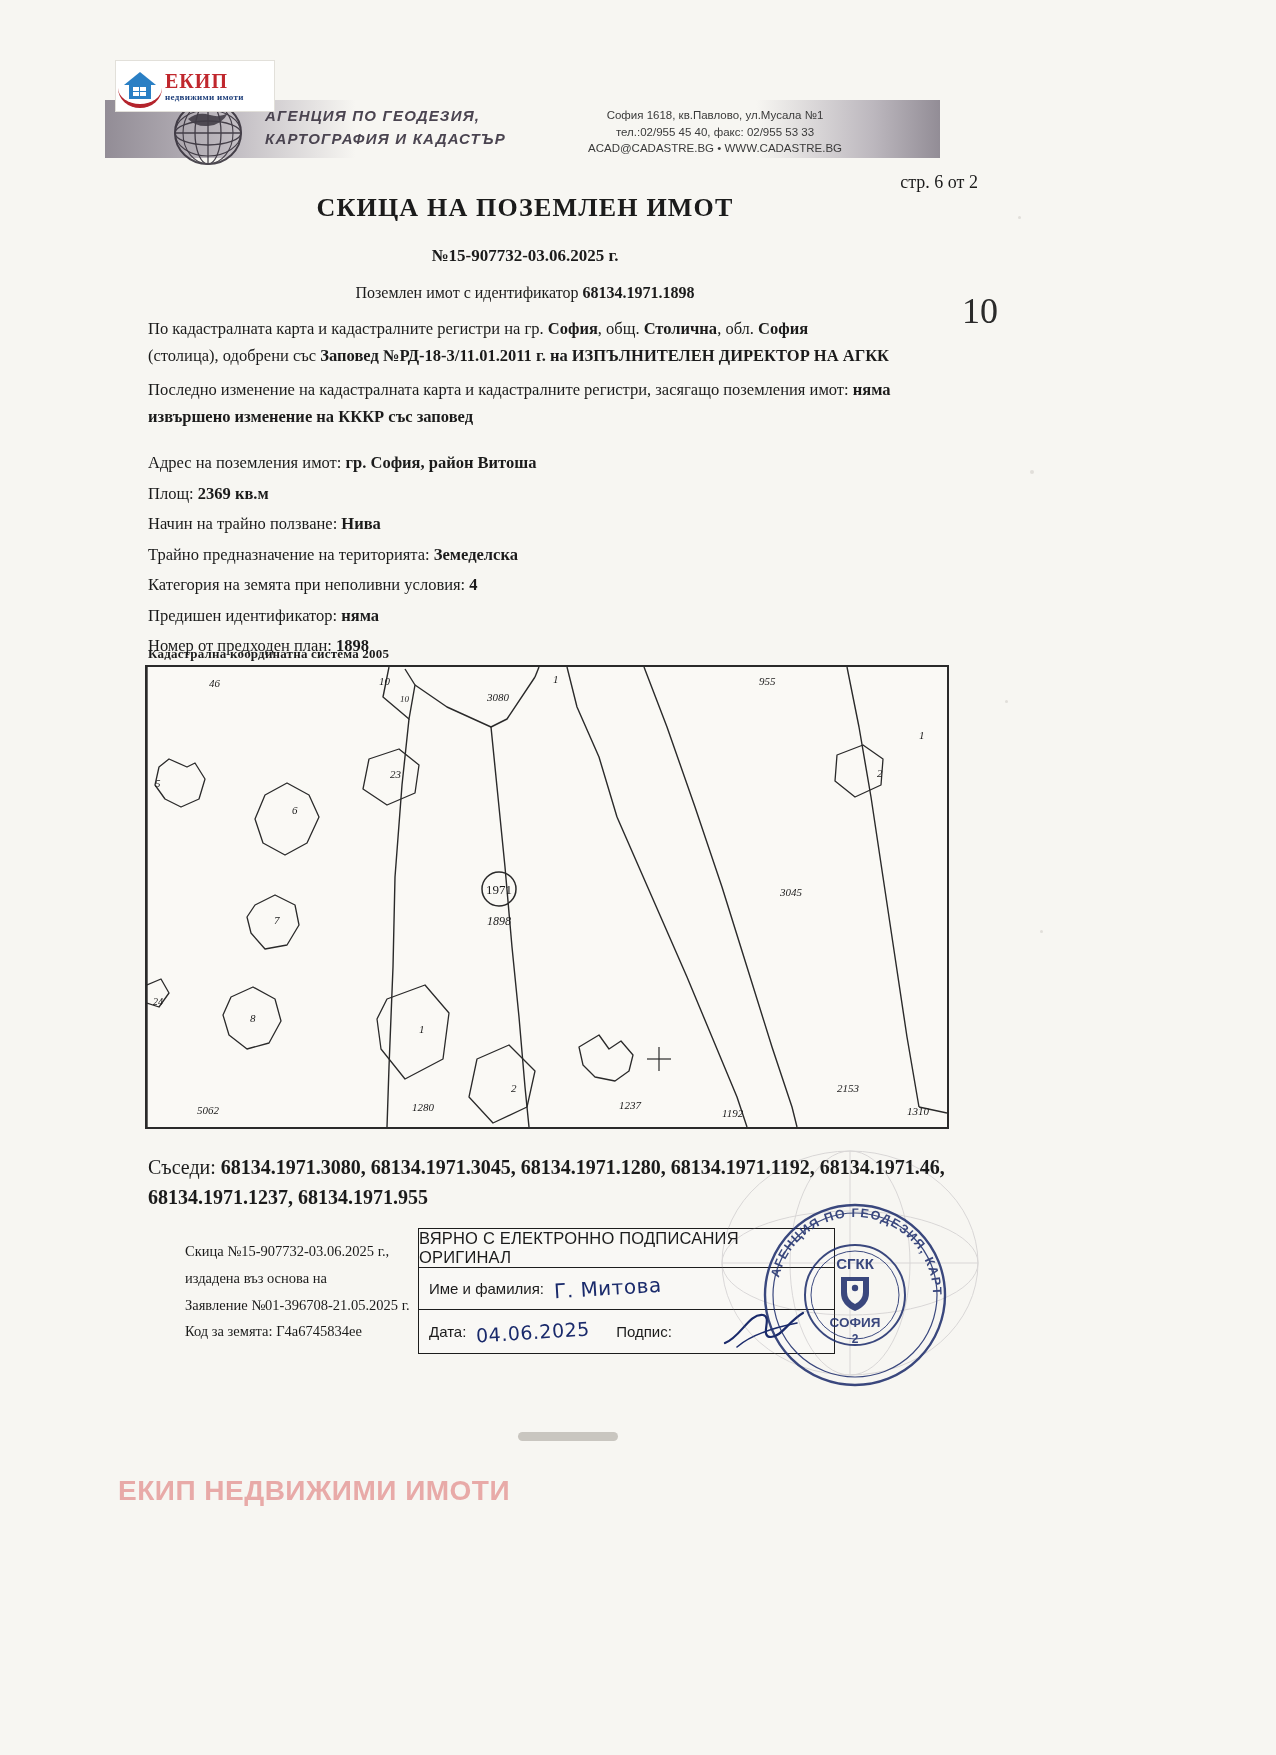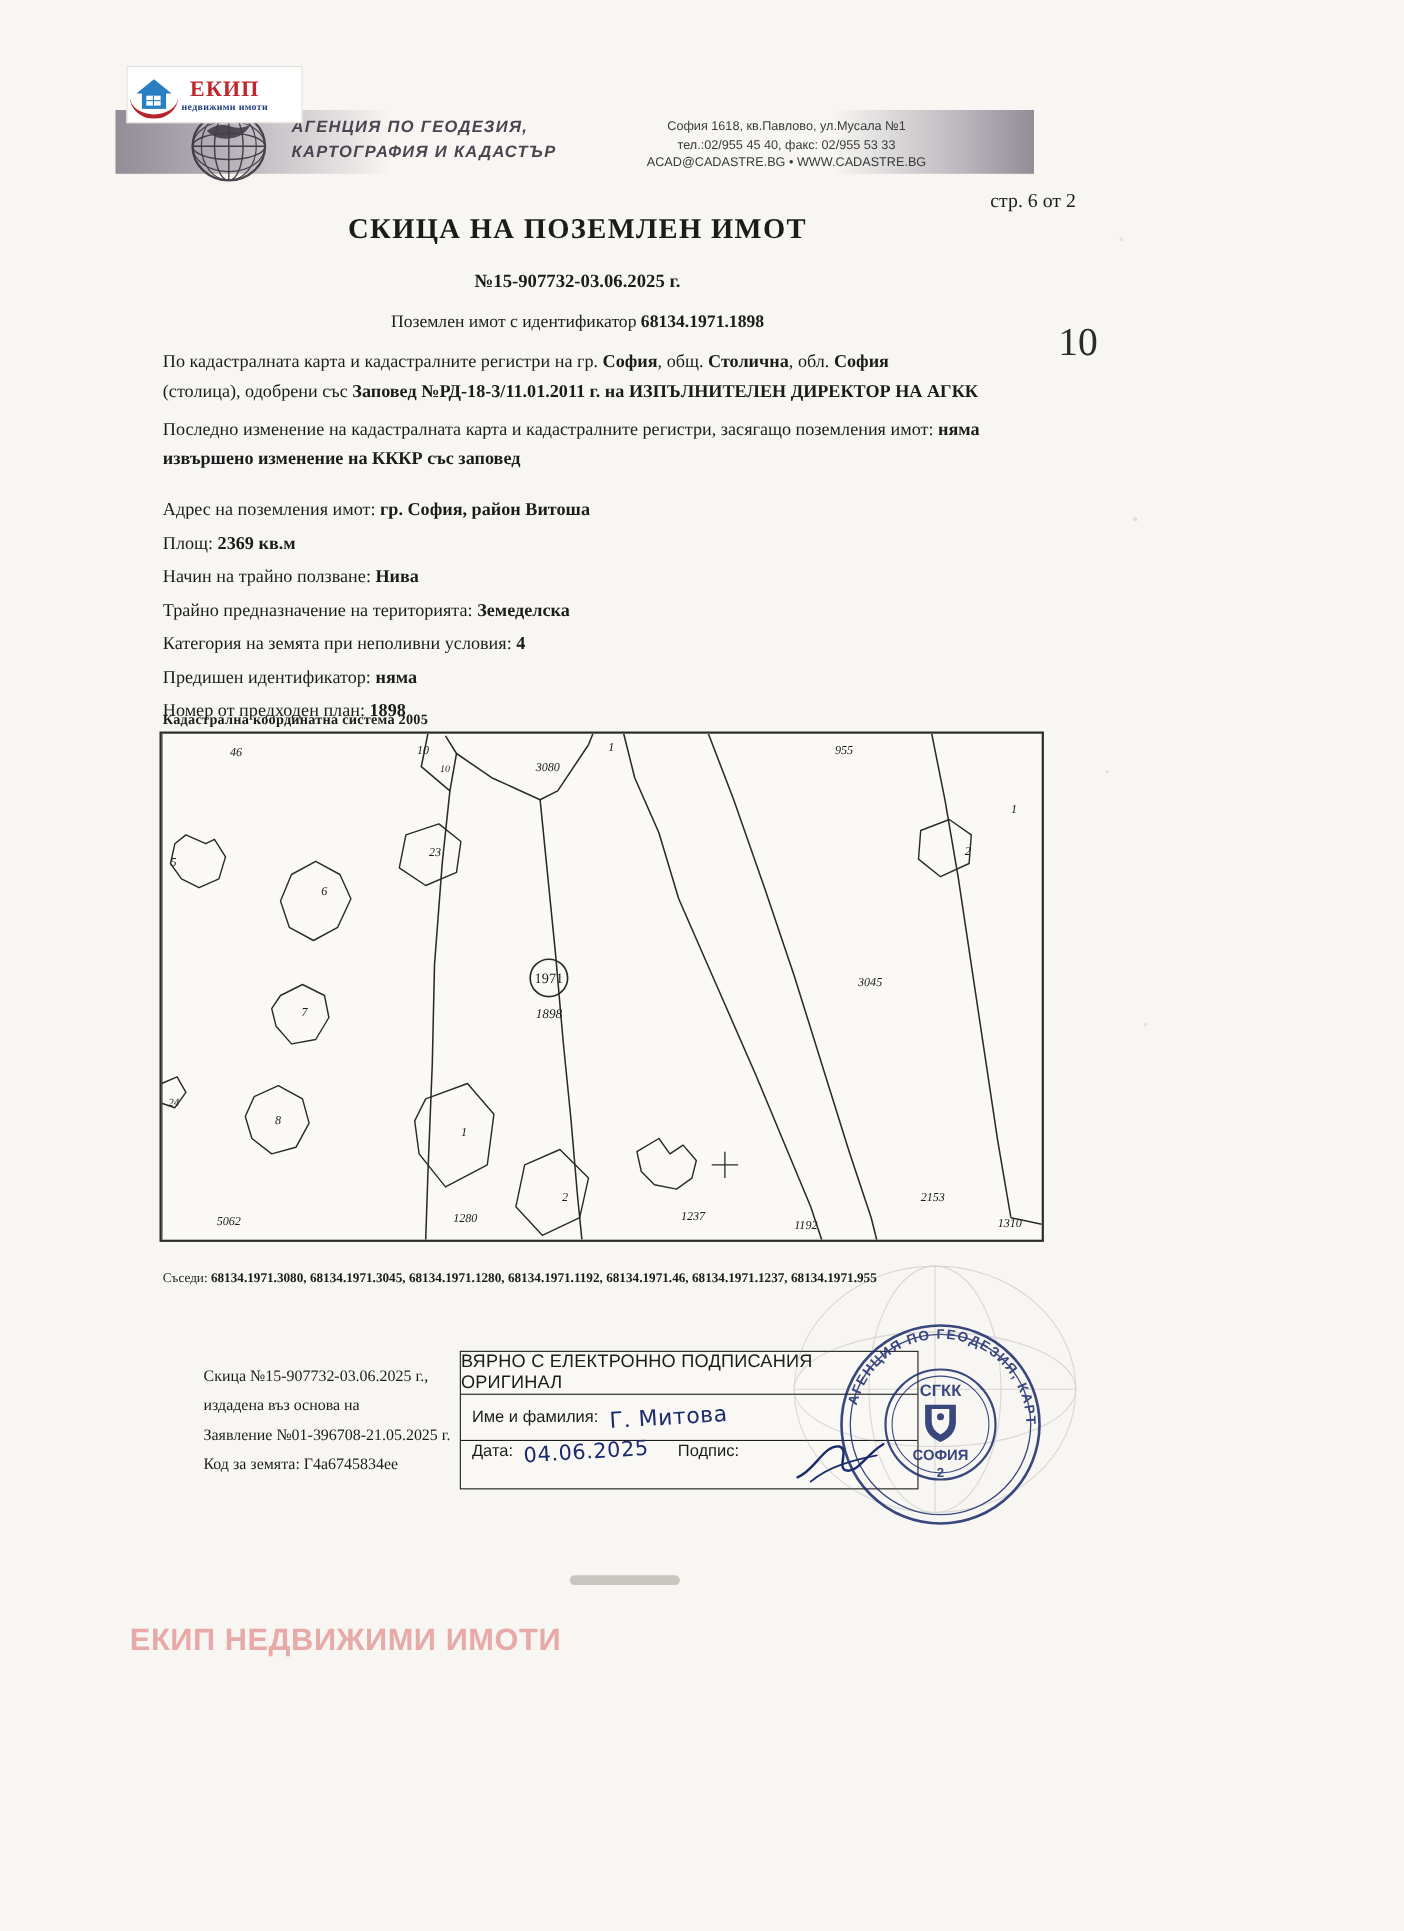--- a/index.html
+++ b/index.html
@@ -28,21 +28,21 @@
   }
   .ekip-house .body{position:absolute;left:9px;top:15px;width:22px;height:15px;background:#2a7fc4;}
   .ekip-house .win{position:absolute;left:13px;top:18px;width:13px;height:9px;background:#fff;}
   .ekip-house .win:after{content:"";position:absolute;left:6px;top:0;width:1px;height:9px;background:#2a7fc4;}
   .ekip-house .win:before{content:"";position:absolute;left:0;top:4px;width:13px;height:1px;background:#2a7fc4;}
   .ekip-house .swoosh{
     position:absolute;left:-2px;top:19px;width:44px;height:16px;
     border-bottom:4px solid #b4242c;border-radius:0 0 50% 50%/0 0 100% 100%;
   }
   .ekip-txt{line-height:1;}
-  .ekip-txt .t1{font-family:"Liberation Serif",serif;font-weight:bold;font-size:20px;color:#c0272d;letter-spacing:1px;text-align:center;}
+  .ekip-txt .t1{font-family:"Liberation Serif",serif;font-weight:bold;font-size:20px;color:#c0272d;letter-spacing:1px;}
   .ekip-txt .t2{font-family:"Liberation Serif",serif;font-weight:bold;font-size:9px;color:#1f3f7a;letter-spacing:.3px;margin-top:2px;}
 
   .agkk-band{
     position:absolute;left:105px;top:100px;width:835px;height:58px;
     background:linear-gradient(90deg,#8d8791 0%,#b9b4bb 14%,#f7f6f2 30%,#f7f6f2 78%,#b9b4bb 92%,#8d8791 100%);
     opacity:.95;
   }
   .globe{position:absolute;left:168px;top:95px;width:80px;height:72px;opacity:.85;}
   .agkk-name{
     position:absolute;left:265px;top:104px;width:300px;
@@ -93,36 +93,36 @@
   }
 
   
   .map-wrap{position:absolute;left:145px;top:665px;width:800px;height:460px;border:2px solid #2a2a2a;background:#faf9f5;}
   .map-wrap svg{display:block;width:100%;height:100%;}
   .scale{
     position:absolute;left:145px;top:1130px;width:800px;text-align:center;
     font-size:16px;font-weight:bold;letter-spacing:1px;
   }
   .neighbors{
-    position:absolute;left:148px;top:1152px;width:800px;font-size:12px;line-height:1.5;
+    position:absolute;left:148px;top:1152px;width:800px;font-size:20px;line-height:1.5;
   }
   .neighbors b{font-weight:bold;}
 
   
   .issue{position:absolute;left:185px;top:1238px;width:240px;font-size:14.5px;line-height:1.85;}
   .cert-box{position:absolute;left:418px;top:1228px;width:415px;height:124px;border:1.6px solid #1d1d1d;background:rgba(255,255,255,.25);}
   .cert-title{
     position:absolute;left:0;top:0;width:100%;height:38px;border-bottom:1.6px solid #1d1d1d;
     display:flex;align-items:center;justify-content:center;
     font-family:"Liberation Sans",sans-serif;font-size:16.5px;letter-spacing:.2px;
   }
   .cert-row{position:absolute;left:0;width:100%;height:43px;display:flex;align-items:center;padding-left:10px;box-sizing:border-box;
     font-family:"Liberation Sans",sans-serif;font-size:15px;}
   .cert-row.r1{top:38px;border-bottom:1.6px solid #1d1d1d;}
-  .cert-row.r2{top:69px;align-items:center;}
+  .cert-row.r2{top:81px;align-items:center;}
   .hand{
     font-family:"DejaVu Sans",sans-serif;font-size:20px;color:#1a2a6b;
     transform:rotate(-3.5deg);display:inline-block;margin-left:10px;letter-spacing:.5px;
   }
   .hand.small{font-size:19px;}
   .sig-label{margin-left:26px;}
   .sig-mark{position:absolute;left:300px;top:78px;width:90px;height:44px;}
 
   
   .stamp{position:absolute;left:755px;top:1195px;width:200px;height:200px;opacity:.88;}

